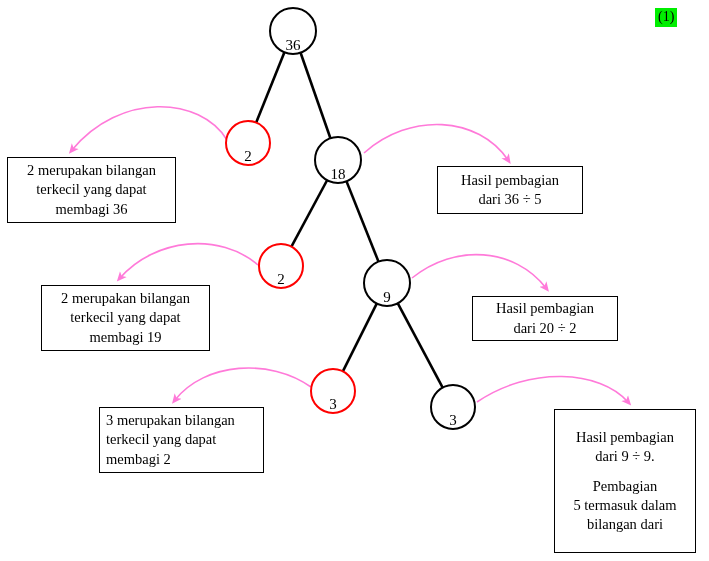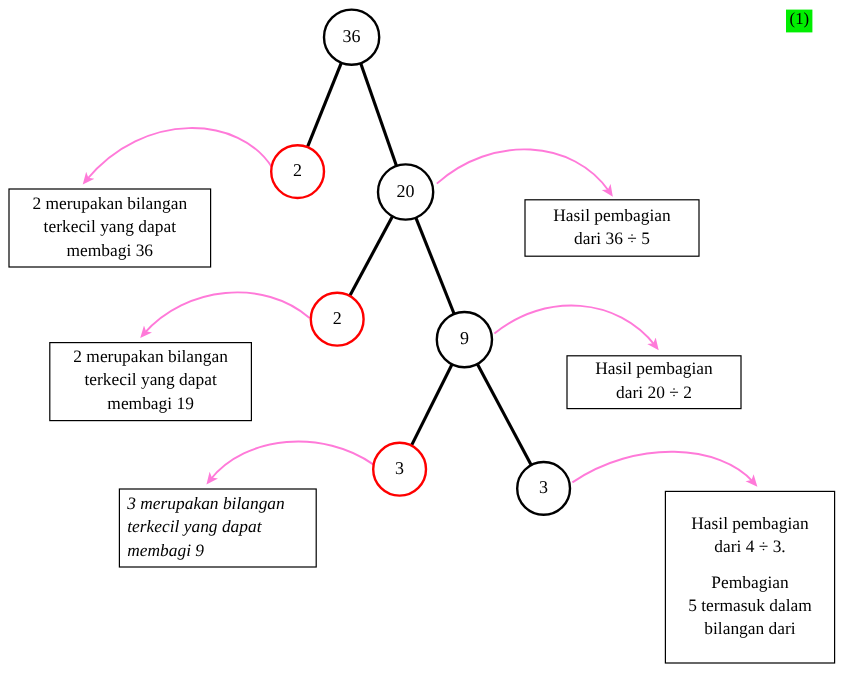--- a/index.html
+++ b/index.html
@@ -28,21 +28,21 @@
     top: 0;
     width: 709px;
     height: 561px;
     pointer-events: none;
   }
   .node {
     position: absolute;
     border-radius: 50%;
     background: #ffffff;
     display: flex;
-    align-items: center;
+    align-items: flex-end;
     justify-content: center;
     font-family: "Liberation Serif", "DejaVu Serif", serif;
     line-height: 1;
     box-sizing: border-box;
   }
   .node-black {
     border: 2.4px solid #000000;
   }
   .node-red {
     border: 2.4px solid #fe0000;
@@ -57,21 +57,21 @@
     background: #ffffff;
     box-sizing: border-box;
     display: flex;
     flex-direction: column;
     justify-content: center;
     padding: 3px 6px;
     font-size: 14.5px;
     line-height: 1.32;
   }
   .callout.center { text-align: center; align-items: center; }
-  .callout.left { text-align: right; align-items: flex-start; font-style: italic; }
+  .callout.left { text-align: right; align-items: flex-start; }
   .callout .line { white-space: nowrap; }
   .callout .spacer { height: 11px; }
   .badge {
     position: absolute;
     background: #00ee00;
     color: #000000;
     font-size: 14px;
     line-height: 1;
     padding: 2px 3px 3px 3px;
     font-family: "Liberation Serif", "DejaVu Serif", serif;
@@ -107,21 +107,21 @@
   </svg>
 
   <div id="nodes-layer">
       <div class="node node-black" style="left: 269px; top: 7px; width: 48px; height: 48px;">
         <span class="node-label">36</span>
       </div>
       <div class="node node-red" style="left: 225px; top: 120px; width: 46px; height: 46px;">
         <span class="node-label">2</span>
       </div>
       <div class="node node-black" style="left: 314px; top: 136px; width: 48px; height: 48px;">
-        <span class="node-label">20</span>
+        <span class="node-label">18</span>
       </div>
       <div class="node node-red" style="left: 258px; top: 243px; width: 46px; height: 46px;">
         <span class="node-label">2</span>
       </div>
       <div class="node node-black" style="left: 363px; top: 259px; width: 48px; height: 48px;">
         <span class="node-label">9</span>
       </div>
       <div class="node node-red" style="left: 310px; top: 368px; width: 46px; height: 46px;">
         <span class="node-label">3</span>
       </div>
@@ -144,25 +144,25 @@
         <div class="line">terkecil yang dapat</div>
         <div class="line">membagi 19</div>
       </div>
       <div class="callout center" style="left: 472px; top: 296px; width: 146px; height: 45px;">
         <div class="line">Hasil pembagian</div>
         <div class="line">dari 20 ÷ 2</div>
       </div>
       <div class="callout left" style="left: 99px; top: 407px; width: 165px; height: 66px;">
         <div class="line">3 merupakan bilangan</div>
         <div class="line">terkecil yang dapat</div>
-        <div class="line">membagi 9</div>
+        <div class="line">membagi 2</div>
       </div>
       <div class="callout center" style="left: 554px; top: 409px; width: 142px; height: 144px;">
         <div class="line">Hasil pembagian</div>
-        <div class="line">dari 4 ÷ 3.</div>
+        <div class="line">dari 9 ÷ 9.</div>
         <div class="spacer"></div>
         <div class="line">Pembagian</div>
         <div class="line">5 termasuk dalam</div>
         <div class="line">bilangan dari</div>
       </div>
     </div>
 
   <div class="badge" style="left: 655px; top: 8px;">
     <span>(1)</span>
   </div>

